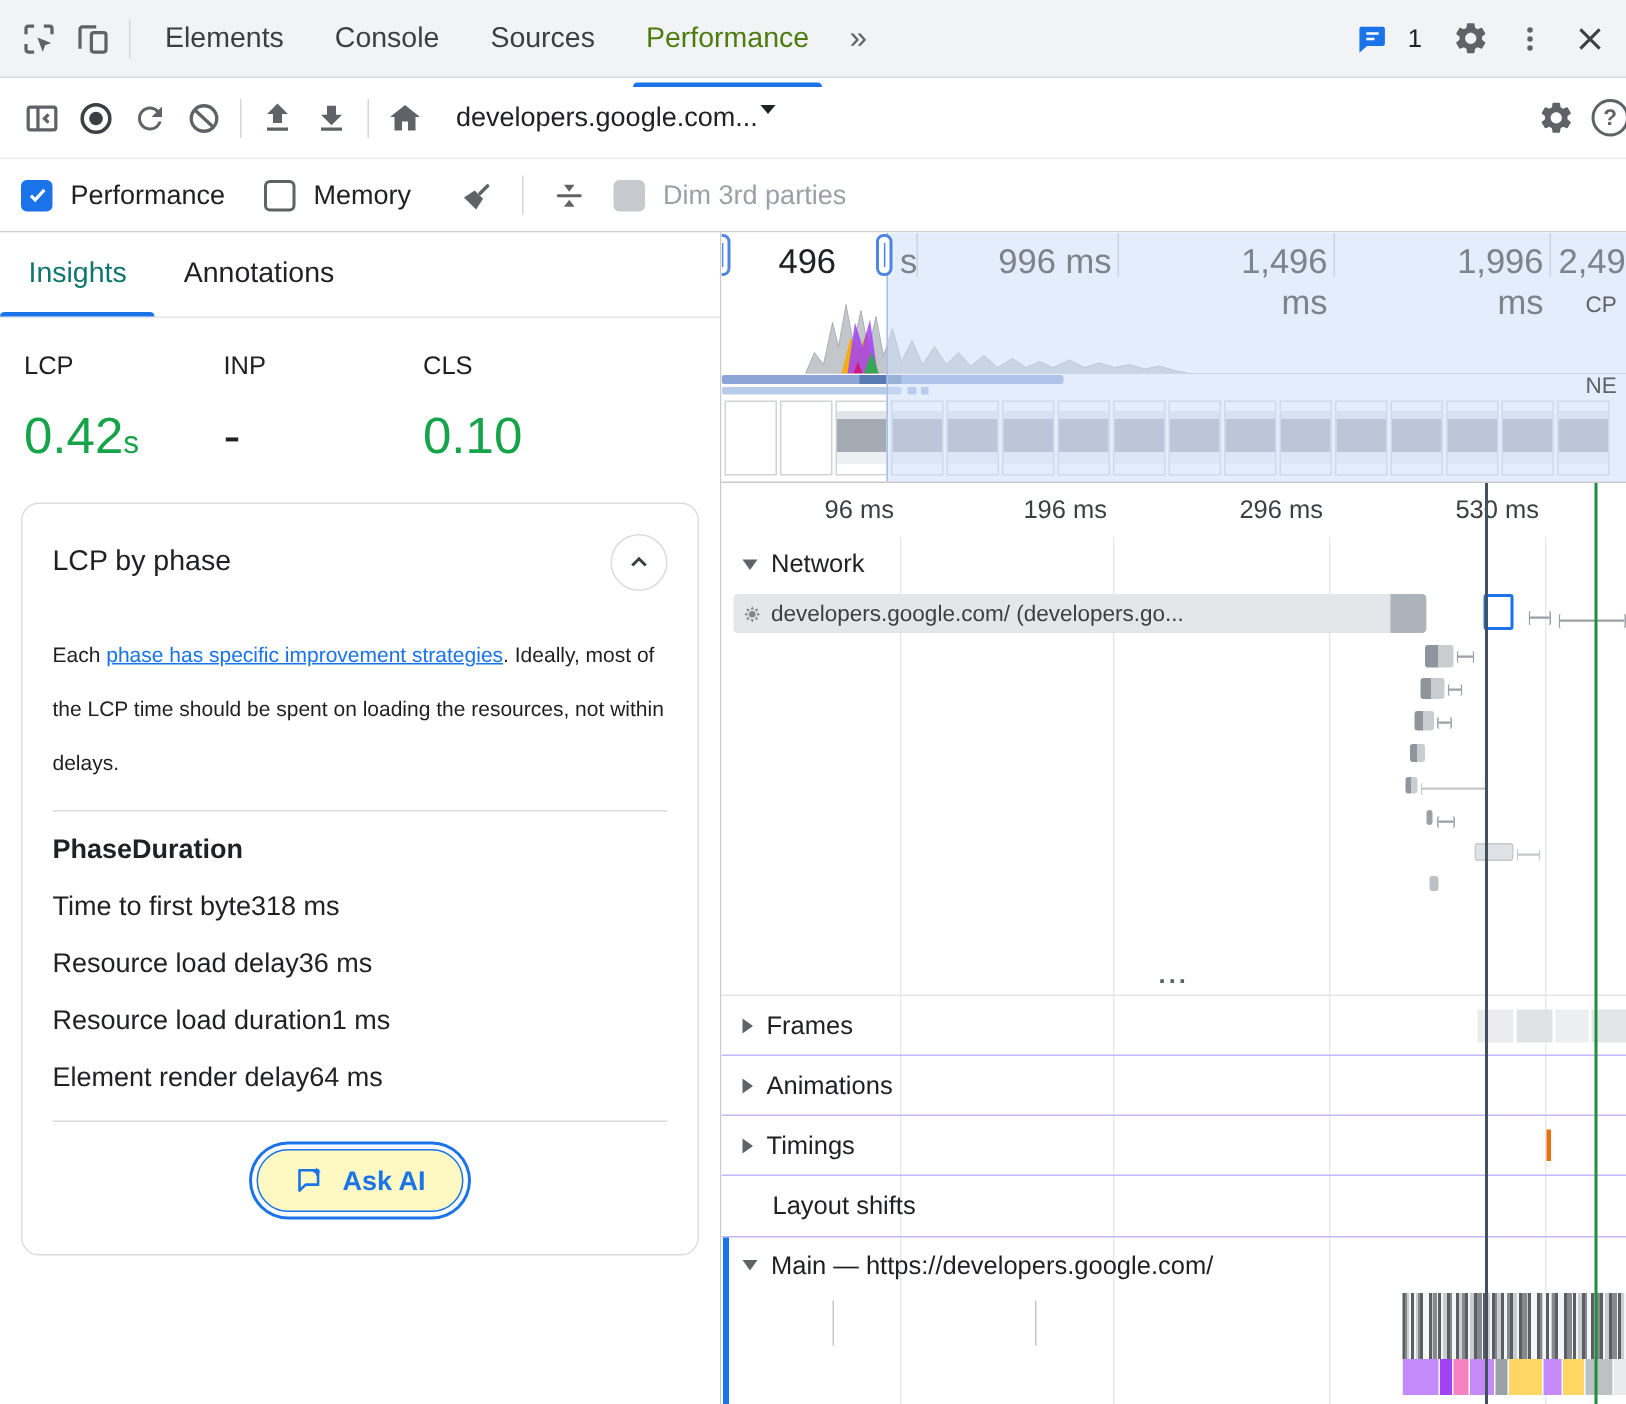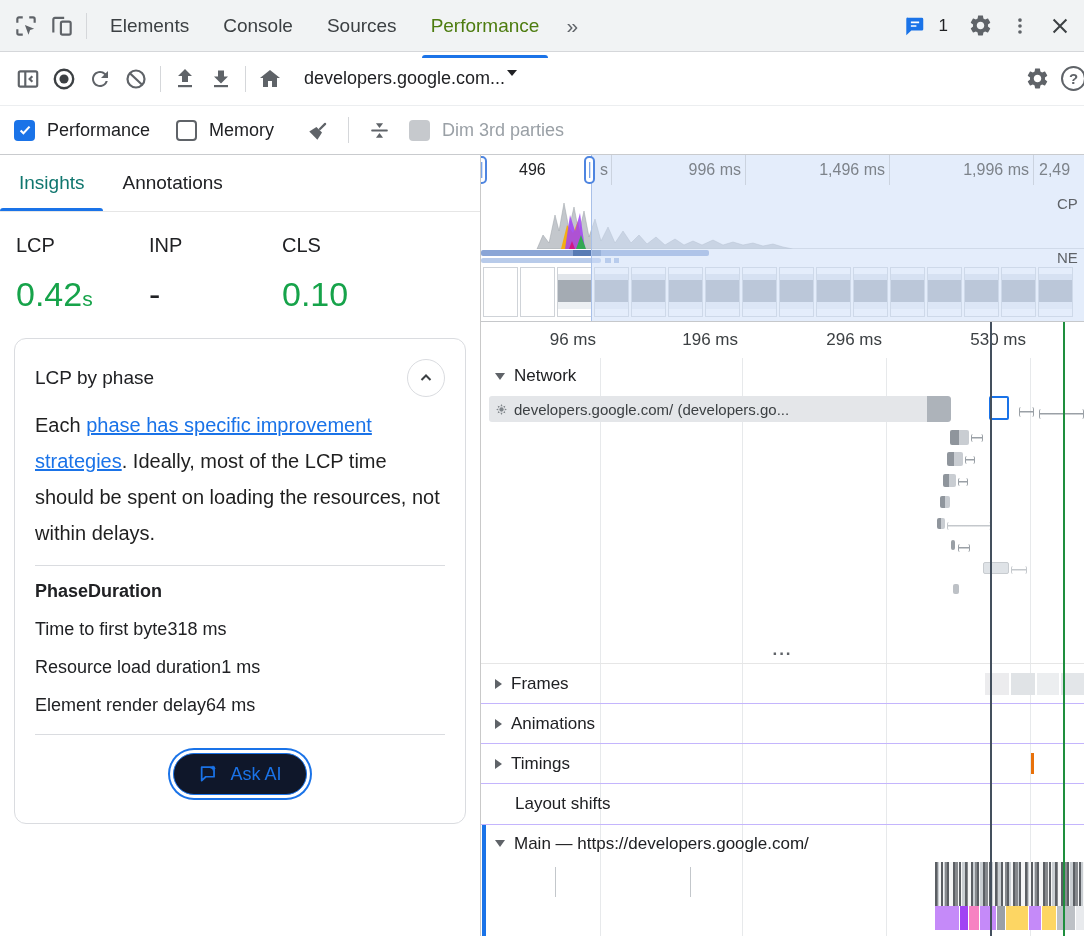--- a/index.html
+++ b/index.html
@@ -38,43 +38,43 @@
 .content{display:flex;height:781px}
 
 
 .sidebar{width:481px;flex:none;border-right:1px solid #c9c9c9;background:#fff;overflow:hidden}
 .s-tabs{height:57px;display:flex;border-bottom:1px solid #e6e6e6}
 .s-tab{padding:0 19px;display:flex;align-items:center;font-size:19px;color:#202124;position:relative}
 .s-tab.active{color:#0f766e;font-weight:500}
 .s-tab.active::after{content:"";position:absolute;left:0;right:0;bottom:0;height:3px;background:#1a73e8;border-radius:3px 3px 0 0}
 .metrics{display:flex;padding:22px 16px 0}
 .metric{width:133px}
-.m-label{font-size:20px;margin-bottom:18px}
+.m-label{font-size:17px;margin-bottom:18px}
 .m-value{font-size:34px;color:#202124}
 .m-value.good{color:#16a34a}
 .m-unit{font-size:21px}
 .card{margin:24px 14px 0;border:1px solid #dadce0;border-radius:12px;padding:20px;background:#fff}
 .card-head{display:flex;align-items:center;justify-content:space-between}
 .card-title{font-size:19px;font-weight:500}
 .collapse-btn{width:38px;height:38px;border:1px solid #dadce0;border-radius:50%;background:#fff;display:flex;align-items:center;justify-content:center}
-.card-desc{margin-top:10px;font-size:20px;line-height:36px;color:#1f1f1f}
+.card-desc{margin-top:24px;font-size:14px;line-height:36px;color:#1f1f1f}
 .card-desc a{color:#1a73e8}
 .sep{border:none;border-top:1px solid #dadce0;margin:14px 0 6px}
 .ptable{font-size:18px}
 .prow{display:flex;padding:8.5px 0}
 .prow.head{font-weight:700}
 .askai-wrap{display:flex;justify-content:center;padding:18px 0 8px}
-.askai{display:flex;align-items:center;gap:10px;border:1.5px solid #1a73e8;border-radius:24px;background:#0f172a;padding:9px 24px;font-size:18px;font-weight:400;color:#1a73e8;box-shadow:0 0 0 3px #fff,0 0 0 5px #1a73e8}
+.askai{display:flex;align-items:center;gap:10px;border:1.5px solid #1a73e8;border-radius:24px;background:#fef9c3;padding:9px 24px;font-size:18px;font-weight:700;color:#1a73e8;box-shadow:0 0 0 3px #fff,0 0 0 5px #1a73e8}
 
 
 .timeline{position:relative;flex:1;overflow:hidden;background:#fff}
 
 
 .overview{position:absolute;left:0;right:0;top:0;height:167px;border-bottom:1px solid #c6c8cb;overflow:hidden;background:#fff}
-.ov-label{position:absolute;top:6px;font-size:16px;color:#7d838a;z-index:6}
+.ov-label{position:absolute;top:6px;font-size:23px;color:#7d838a;z-index:6}
 .ov-sel-label{color:#202124}
 .ov-tickline{position:absolute;top:0;height:30px;width:1px;background:rgba(60,64,67,0.15);z-index:6}
 .ov-cpu{position:absolute;left:0;top:30px;z-index:1}
 .ov-netbar{position:absolute;z-index:1}
 .filmstrip{position:absolute;left:2px;top:112px;display:flex;gap:2px;z-index:1}
 .thumb{width:35px;height:50px;border:1px solid #cfd3d8;background:#fff;flex:none}
 .thumb--page{background:linear-gradient(180deg,#fff 0 12%,#e1e5ea 12% 24%,#a4abb3 24% 70%,#edf0f3 70% 86%,#fff 86% 100%)}
 .ov-dim{position:absolute;left:110px;right:0;top:0;bottom:0;background:rgba(206,222,248,0.55);border-left:1px solid #a8c0e8;z-index:4}
 .hdl{position:absolute;top:1px;width:11px;height:28px;background:#fff;border:2px solid #4e85e0;border-radius:5px;z-index:7}
 .hdl::after{content:"";position:absolute;left:50%;top:4px;bottom:4px;width:1.5px;background:#4e85e0;transform:translateX(-50%)}
@@ -338,20 +338,24 @@
       <div class="ptable">
         <div class="prow head">
           <span>Phase</span>
           <span>Duration</span>
         </div>
         <div class="prow">
           <span>Time to first byte</span>
           <span>318 ms</span>
         </div>
         <div class="prow">
+          <span>Resource load delay</span>
+          <span>36 ms</span>
+        </div>
+        <div class="prow">
           <span>Resource load duration</span>
           <span>1 ms</span>
         </div>
         <div class="prow">
           <span>Element render delay</span>
           <span>64 ms</span>
         </div>
       </div>
       <hr class="sep" style="margin:10px 0 0">
       <div class="askai-wrap">

